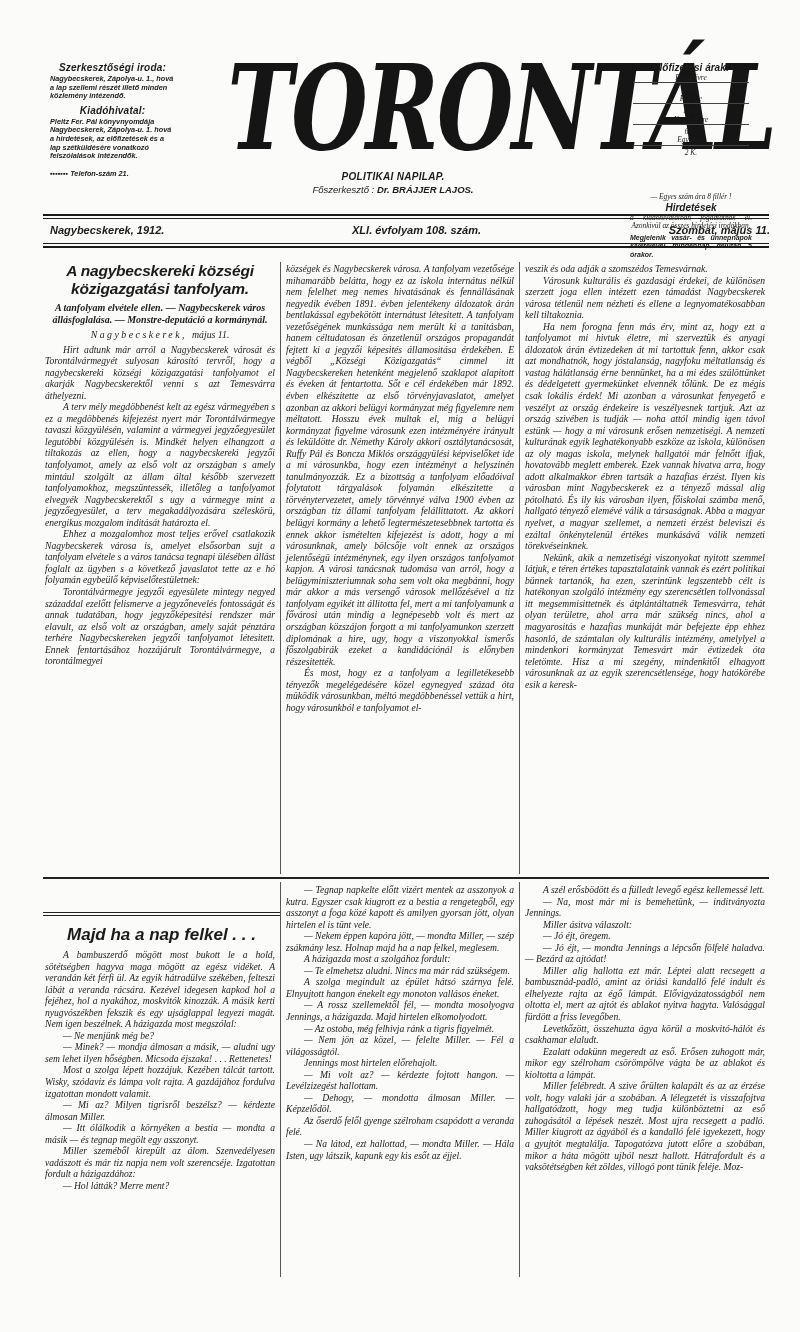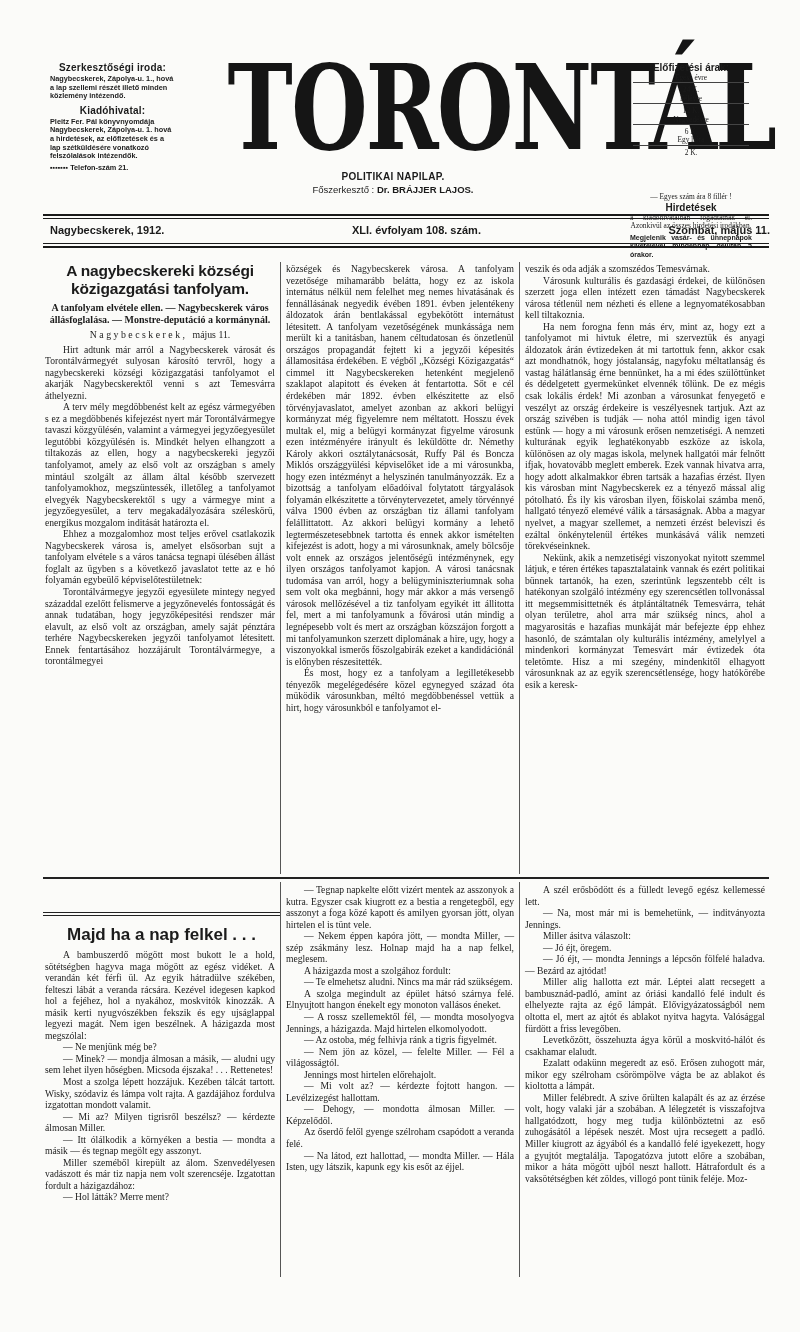--- a/index.html
+++ b/index.html
@@ -1,26 +1,26 @@
 <!DOCTYPE html>
 <html><head>
 <meta charset="utf-8">
 <style>
   * { box-sizing: border-box; margin: 0; padding: 0; }
   html, body { width: 800px; height: 1332px; background: #fbfbf9; overflow: hidden; }
   body { font-family: "Liberation Serif", "DejaVu Serif", serif; color: #1b1b1b; position: relative; }
 
-  .page { position: absolute; left: 0; top: 0; width: 689px; height: 1332px; }
+  .page { position: absolute; left: 0; top: 0; width: 689px; height: 1332px; font-style: italic; }
 
   
   .left-box { position: absolute; left: 50px; top: 62px; width: 125px; text-align: center; font-family: "Liberation Sans", sans-serif; }
   .left-box h4 { font-size: 10px; font-weight: bold; margin-bottom: 2px; letter-spacing: 0.2px; }
   .left-box p { font-size: 7.3px; line-height: 8.6px; text-align: left; font-weight: bold; color: #222; }
   .left-box .sp { height: 4px; }
-  .left-box .tel { font-size: 7.3px; font-weight: bold; text-align: left; margin-top: 2px; }
+  .left-box .tel { font-size: 7.3px; font-weight: bold; text-align: left; margin-top: 8px; }
 
   .right-box { position: absolute; left: 630px; top: 62px; width: 122px; text-align: center; }
   .right-box h4 { font-family: "Liberation Sans", sans-serif; font-size: 10px; font-weight: bold; margin-bottom: 1px; }
   .price-row { display: flex; justify-content: space-between; font-size: 7.4px; line-height: 8.4px; flex-direction: column; }
   .price-row .dash { flex: 1; border-bottom: 1px solid #444; margin: 0 3px 3px; }
   .right-box .note { font-size: 7.4px; line-height: 8.4px; text-align: center; margin-top: 36px; }
   .right-box .para { font-size: 7.4px; line-height: 8.6px; text-align: justify; text-align-last: center; }
   .right-box .bold { font-family: "Liberation Sans", sans-serif; font-weight: bold; font-size: 7px; line-height: 8.6px; text-align: justify; margin-top: 3px; }
 
   .title { position: absolute; left: 183px; top: 52px; width: 420px; height: 112px; display: flex; justify-content: flex-start; align-items: center; }

